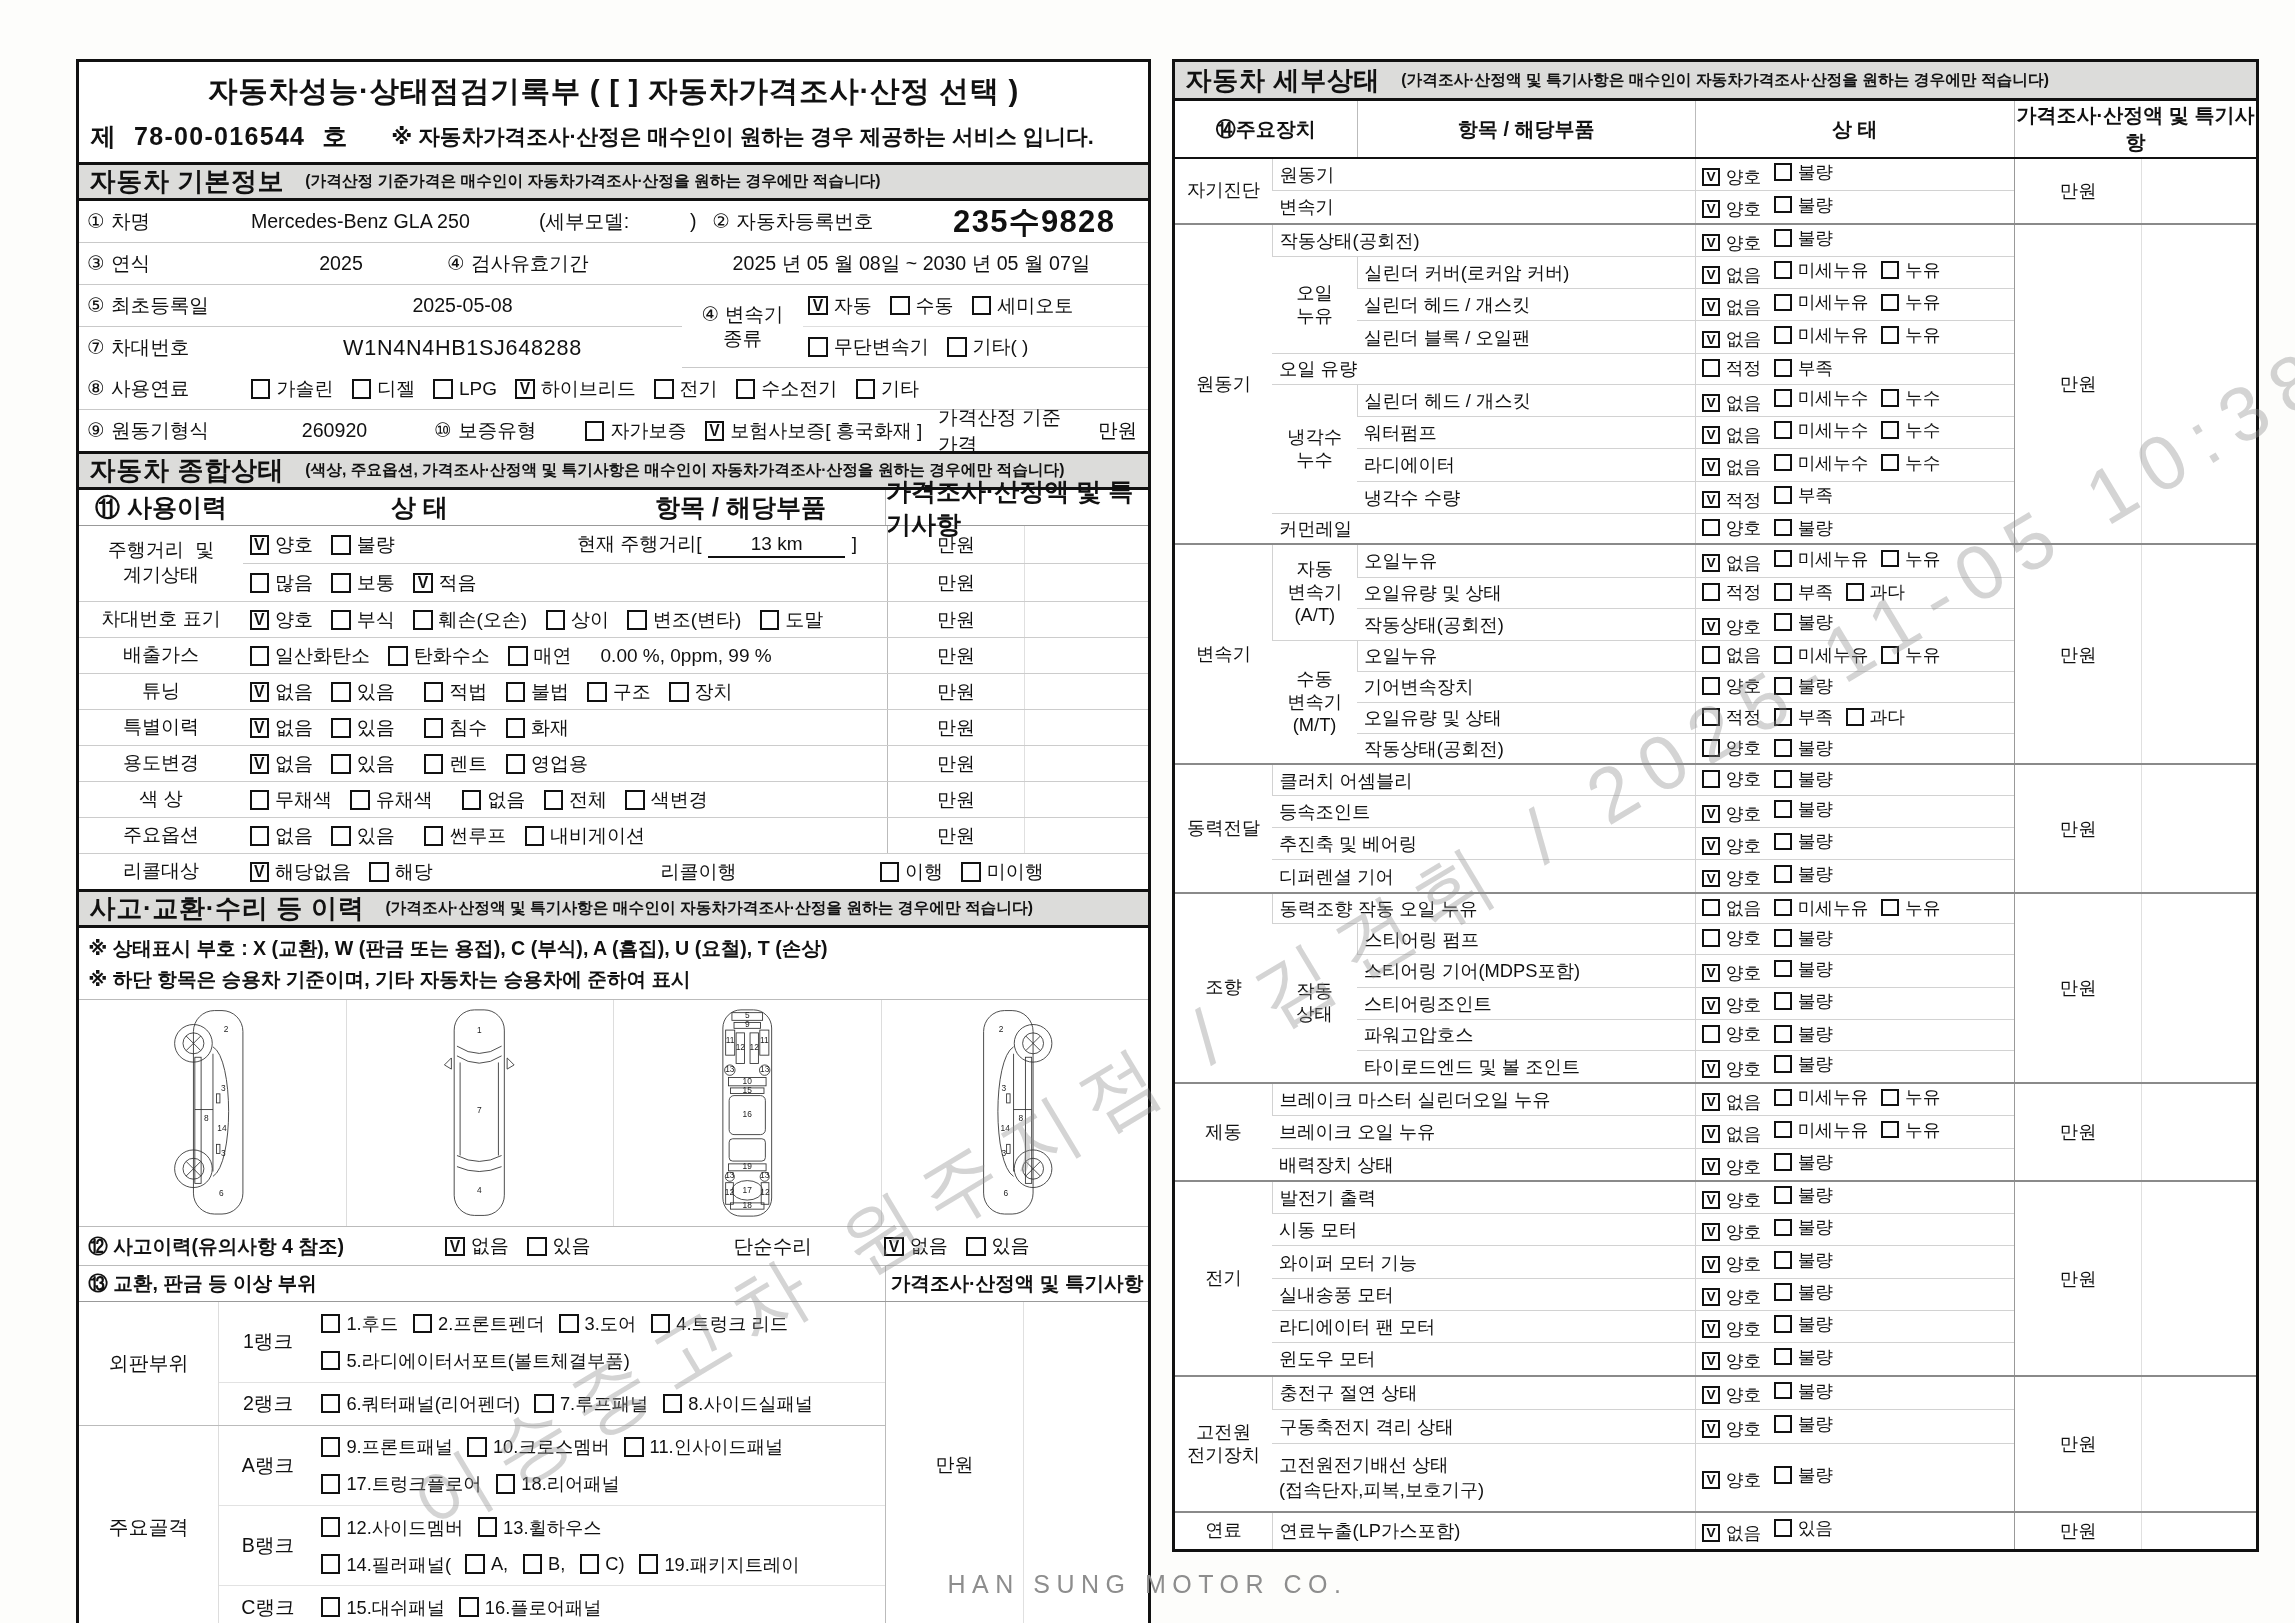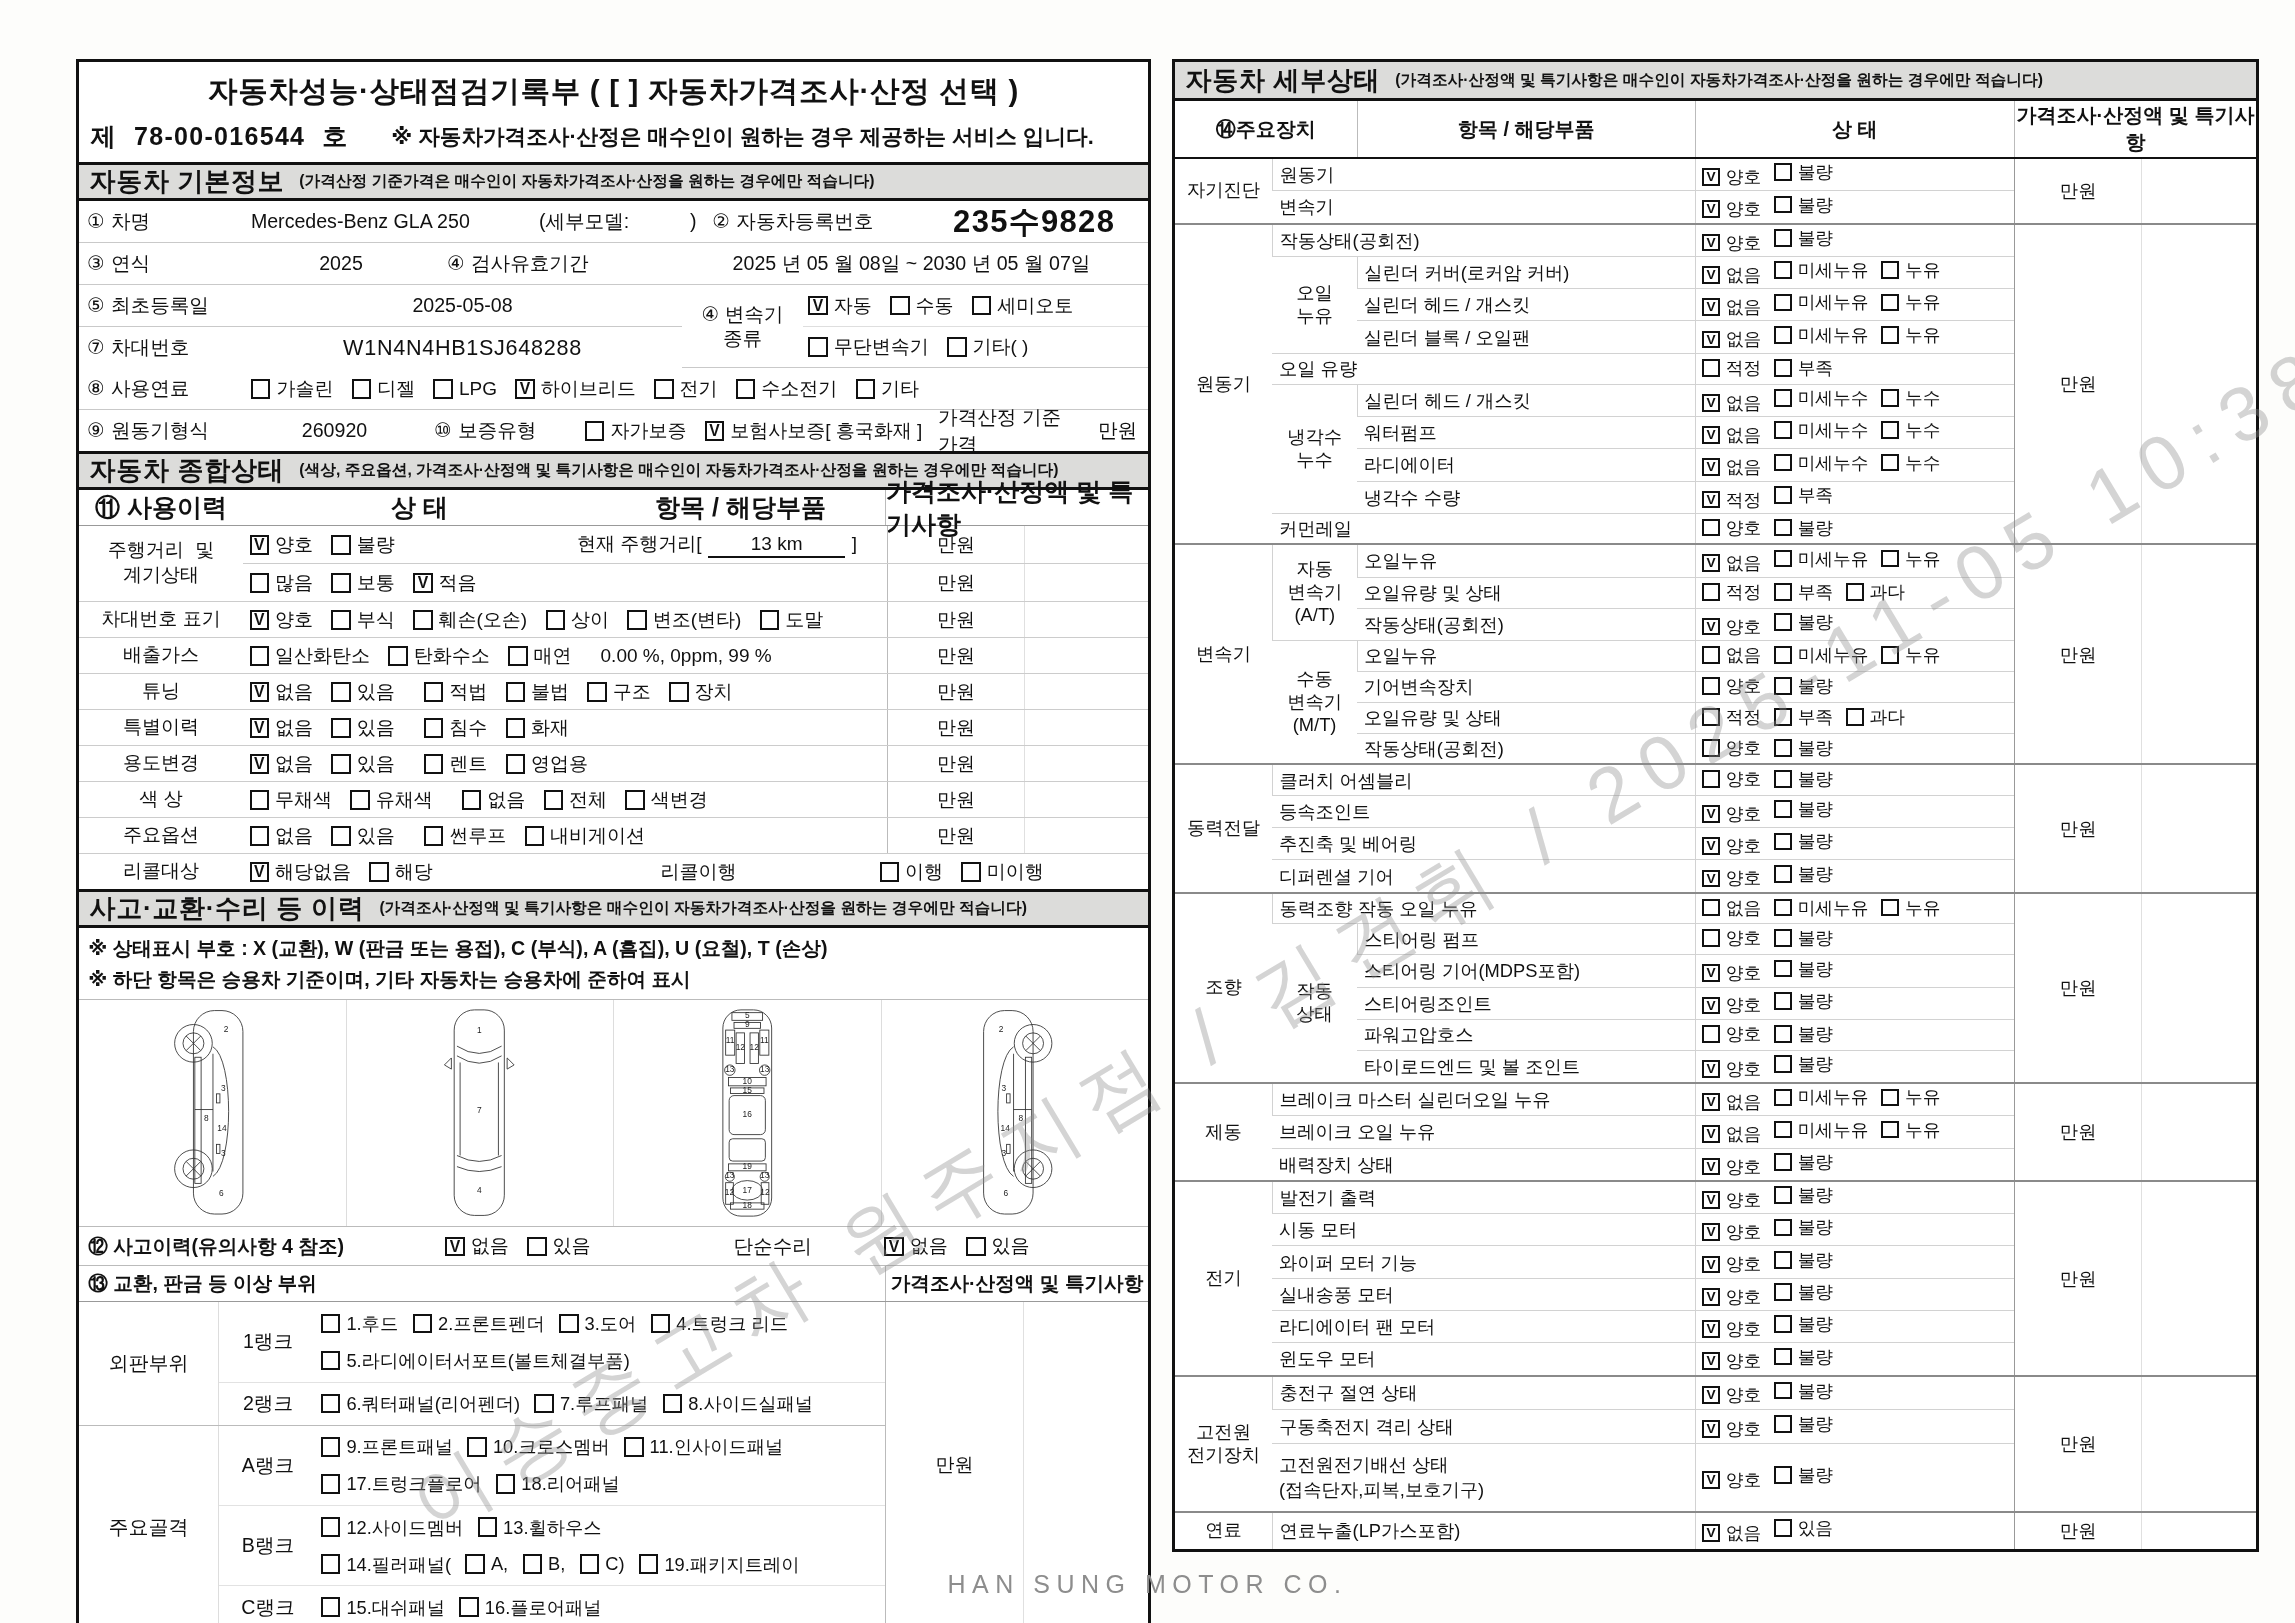--- a/index.html
+++ b/index.html
@@ -3,21 +3,21 @@
 <meta charset="utf-8">
 <style>
   html,body{margin:0;padding:0;background:#e8e8e8;}
   .page{position:relative;width:2295px;height:1623px;background:#fdfdfb;
         font-family:"Liberation Sans","DejaVu Sans",sans-serif;color:#111;overflow:hidden;}
   
   .bx{box-sizing:border-box;flex:0 0 auto;width:19.6px;height:19.6px;border:2px solid #111;background:#fff;
       display:inline-flex;align-items:center;justify-content:center;font-weight:700;font-size:15.7px;line-height:1;}
   .cb{display:inline-flex;align-items:center;gap:5.9px;margin-right:18.3px;font-size:19px;white-space:nowrap;}
   .cb:last-child{margin-right:0;}
-  .sec-bar{box-sizing:border-box;display:flex;align-items:center;gap:15px;background:#dcdcda;
+  .sec-bar{box-sizing:border-box;display:flex;align-items:center;gap:21px;background:#dcdcda;
            border-top:3.9px solid #111;border-bottom:3.3px solid #111;height:39px;padding:0 10.5px;}
   .sec-bar .t{font-size:26px;font-weight:700;letter-spacing:0.7px;}
   .sec-bar .n{font-size:15.7px;font-weight:600;}
   
   .col-left{position:absolute;left:76px;top:59px;width:1075px;box-sizing:border-box;border:3.9px solid #111;background:#fff;}
   .col-right{position:absolute;left:1172px;top:59px;width:1087px;box-sizing:border-box;border:3.9px solid #111;background:#fff;}
   
   .title-box{padding:5.2px 6.5px 3.9px;}
   .title-main{text-align:center;font-size:29.5px;font-weight:800;letter-spacing:0.7px;padding:5.2px 0 6.5px;}
   .title-sub{display:flex;align-items:center;font-weight:800;padding:1.3px 5.2px 5.2px;}

